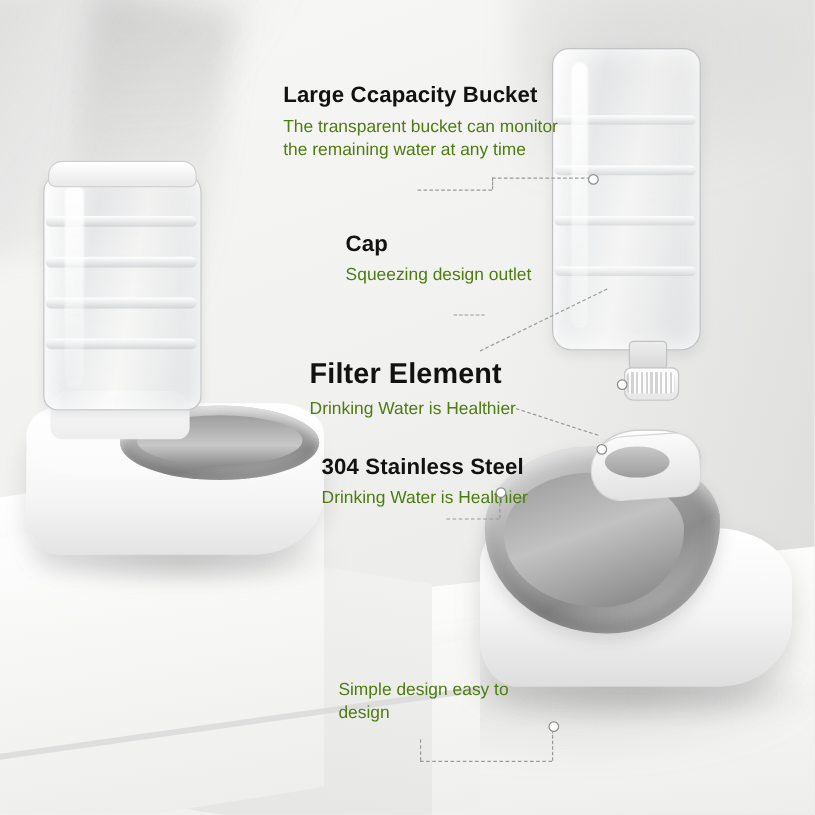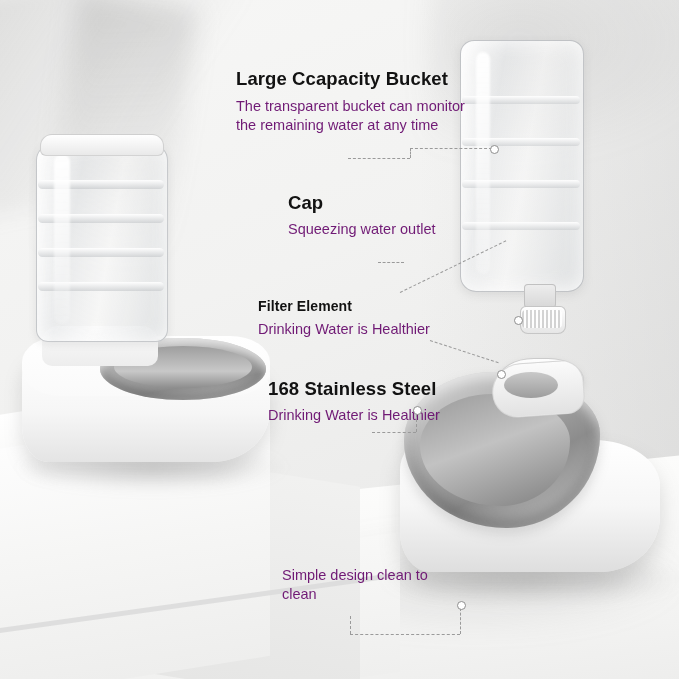--- a/index.html
+++ b/index.html
@@ -273,33 +273,33 @@
   }
 
   
   .callout { position: absolute; }
   .callout-title {
     font-weight: bold;
     color: #121212;
     letter-spacing: 0.1px;
   }
   .callout-body {
-    color: #701a75;
+    color: #4d7c0f;
     line-height: 1.28;
   }
   .c-bucket { left: 236px; top: 68px; width: 240px; }
   .c-bucket .callout-title { font-size: 18.5px; }
   .c-bucket .callout-body { font-size: 14.5px; margin-top: 7px; }
 
   .c-cap { left: 288px; top: 192px; width: 200px; }
   .c-cap .callout-title { font-size: 18.5px; }
   .c-cap .callout-body { font-size: 14.5px; margin-top: 6px; }
 
   .c-filter { left: 258px; top: 298px; width: 220px; }
-  .c-filter .callout-title { font-size: 14px; }
+  .c-filter .callout-title { font-size: 24px; }
   .c-filter .callout-body { font-size: 14.5px; margin-top: 6px; }
 
   .c-steel { left: 268px; top: 378px; width: 230px; }
   .c-steel .callout-title { font-size: 18.5px; }
   .c-steel .callout-body { font-size: 14.5px; margin-top: 6px; }
 
   .c-base { left: 282px; top: 560px; width: 180px; }
   .c-base .callout-title { font-size: 18.5px; }
   .c-base .callout-body { font-size: 14.5px; margin-top: 6px; }
 
@@ -374,42 +374,42 @@
     <div class="callout-title">Large Ccapacity Bucket</div>
     <div class="callout-body">The transparent bucket can monitor the remaining water at any time</div>
   </div>
   <div class="leader" style="left:348px; top:158px; width:62px;"></div>
   <div class="leader-v" style="left:410px; top:148px; height:10px;"></div>
   <div class="leader" style="left:410px; top:148px; width:82px;"></div>
   <div class="dot" style="left:490px; top:145px;"></div>
 
   <div class="callout c-cap">
     <div class="callout-title">Cap</div>
-    <div class="callout-body">Squeezing water outlet</div>
+    <div class="callout-body">Squeezing design outlet</div>
   </div>
   <div class="leader" style="left:378px; top:262px; width:26px;"></div>
   <div class="leader" style="left:400px; top:292px; width:118px; transform: rotate(-26deg); transform-origin: left center;"></div>
   <div class="dot" style="left:514px; top:316px;"></div>
 
   <div class="callout c-filter">
     <div class="callout-title">Filter Element</div>
     <div class="callout-body">Drinking Water is Healthier</div>
   </div>
   <div class="leader" style="left:430px; top:340px; width:72px; transform: rotate(18deg); transform-origin: left center;"></div>
   <div class="dot" style="left:497px; top:370px;"></div>
 
   <div class="callout c-steel">
-    <div class="callout-title">168 Stainless Steel</div>
+    <div class="callout-title">304 Stainless Steel</div>
     <div class="callout-body">Drinking Water is Healthier</div>
   </div>
   <div class="leader" style="left:372px; top:432px; width:44px;"></div>
   <div class="leader-v" style="left:416px; top:414px; height:18px;"></div>
   <div class="dot" style="left:413px; top:406px;"></div>
 
   <div class="callout c-base">
-    <div class="callout-body">Simple design clean to clean</div>
+    <div class="callout-body">Simple design easy to design</div>
   </div>
   <div class="leader-v" style="left:350px; top:616px; height:18px;"></div>
   <div class="leader" style="left:350px; top:634px; width:110px;"></div>
   <div class="leader-v" style="left:460px; top:608px; height:26px;"></div>
   <div class="dot" style="left:457px; top:601px;"></div>
 
 </div>
 
 </body></html>

